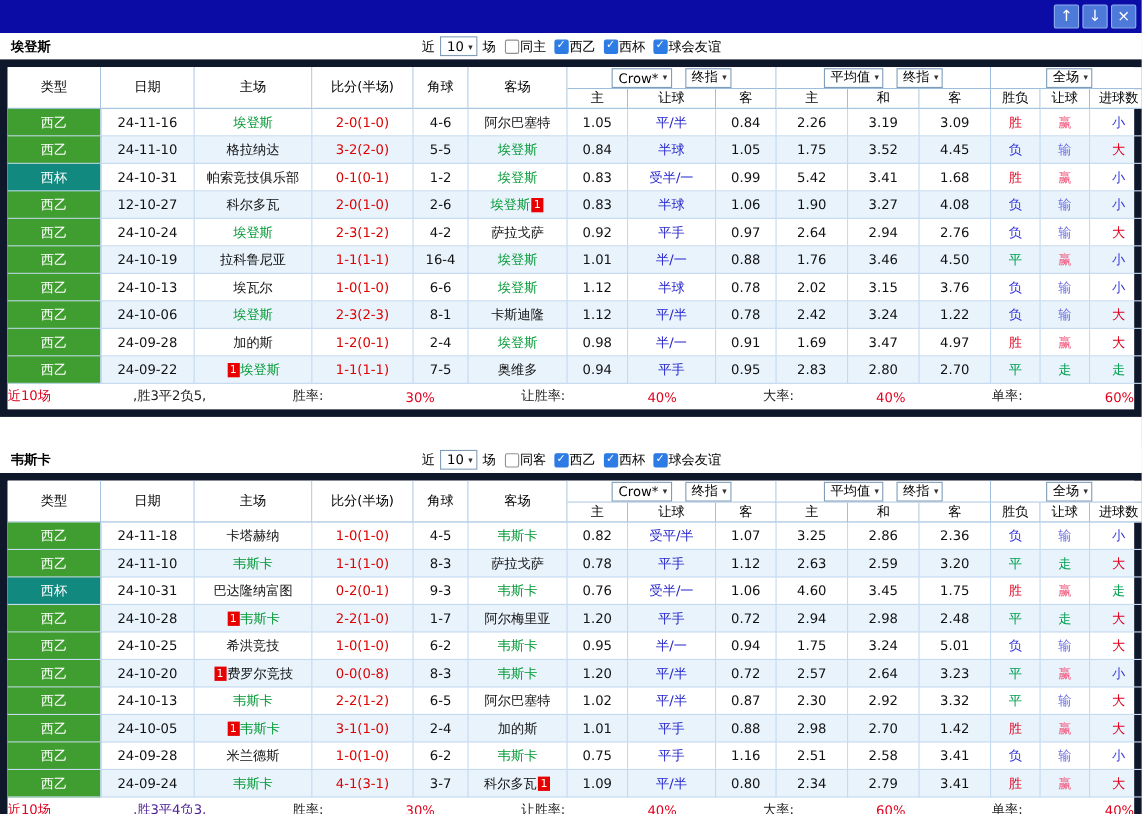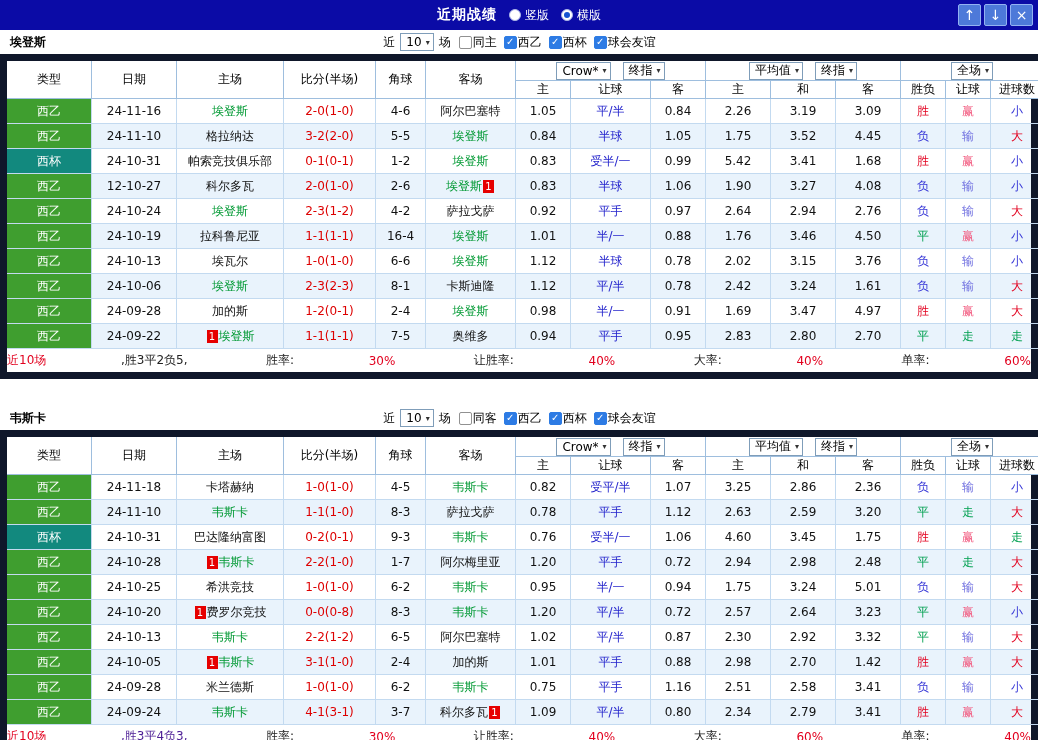--- a/index.html
+++ b/index.html
@@ -54,35 +54,20 @@
          font-size:10px;text-align:center;margin:0 1px;}
   .lastcol{border-right:none;}
   .summary-row{height:23px;display:flex;align-items:center;justify-content:space-between;background:#fff;}
   .seg{white-space:pre;}
 </style>
 </head>
 <body>
 
 <div class="page">
   <div class="titlebar">
-    <div class="titlebar-center">
-      <span class="title">近期战绩</span>
-      <span id="layout-radios" style="display: inline-flex; gap: 12px;">
-          <label class="ropt">
-            <span class="radio"></span>
-            <span class="rlabel">竖版</span>
-          </label>
-          <label class="ropt">
-            <span class="radio">
-              <span class="rdot"></span>
-            </span>
-            <span class="rlabel">横版</span>
-          </label>
-        </span>
-    </div>
     <div class="titlebar-buttons">
       <span class="tbtn">
           <span>↑</span>
         </span>
       <span class="tbtn">
           <span>↓</span>
         </span>
       <span class="tbtn">
           <span>×</span>
         </span>
@@ -310,21 +295,21 @@
             <span class="cell score">2-3(2-3)</span>
             <span class="cell">8-1</span>
             <span class="cell team">
               <span class="tname">卡斯迪隆</span>
             </span>
             <span class="cell">1.12</span>
             <span class="cell hcap">平/半</span>
             <span class="cell">0.78</span>
             <span class="cell">2.42</span>
             <span class="cell">3.24</span>
-            <span class="cell">1.61</span>
+            <span class="cell">1.22</span>
             <span class="cell" style="color: rgb(52, 52, 214);">负</span>
             <span class="cell" style="color: rgb(112, 112, 224);">输</span>
             <span class="cell lastcol" style="color: rgb(226, 0, 30);">大</span>
           </div>
           <div class="grid data-row">
             <span class="cell league green">西乙</span>
             <span class="cell">24-09-28</span>
             <span class="cell team">
               <span class="tname">加的斯</span>
             </span>

